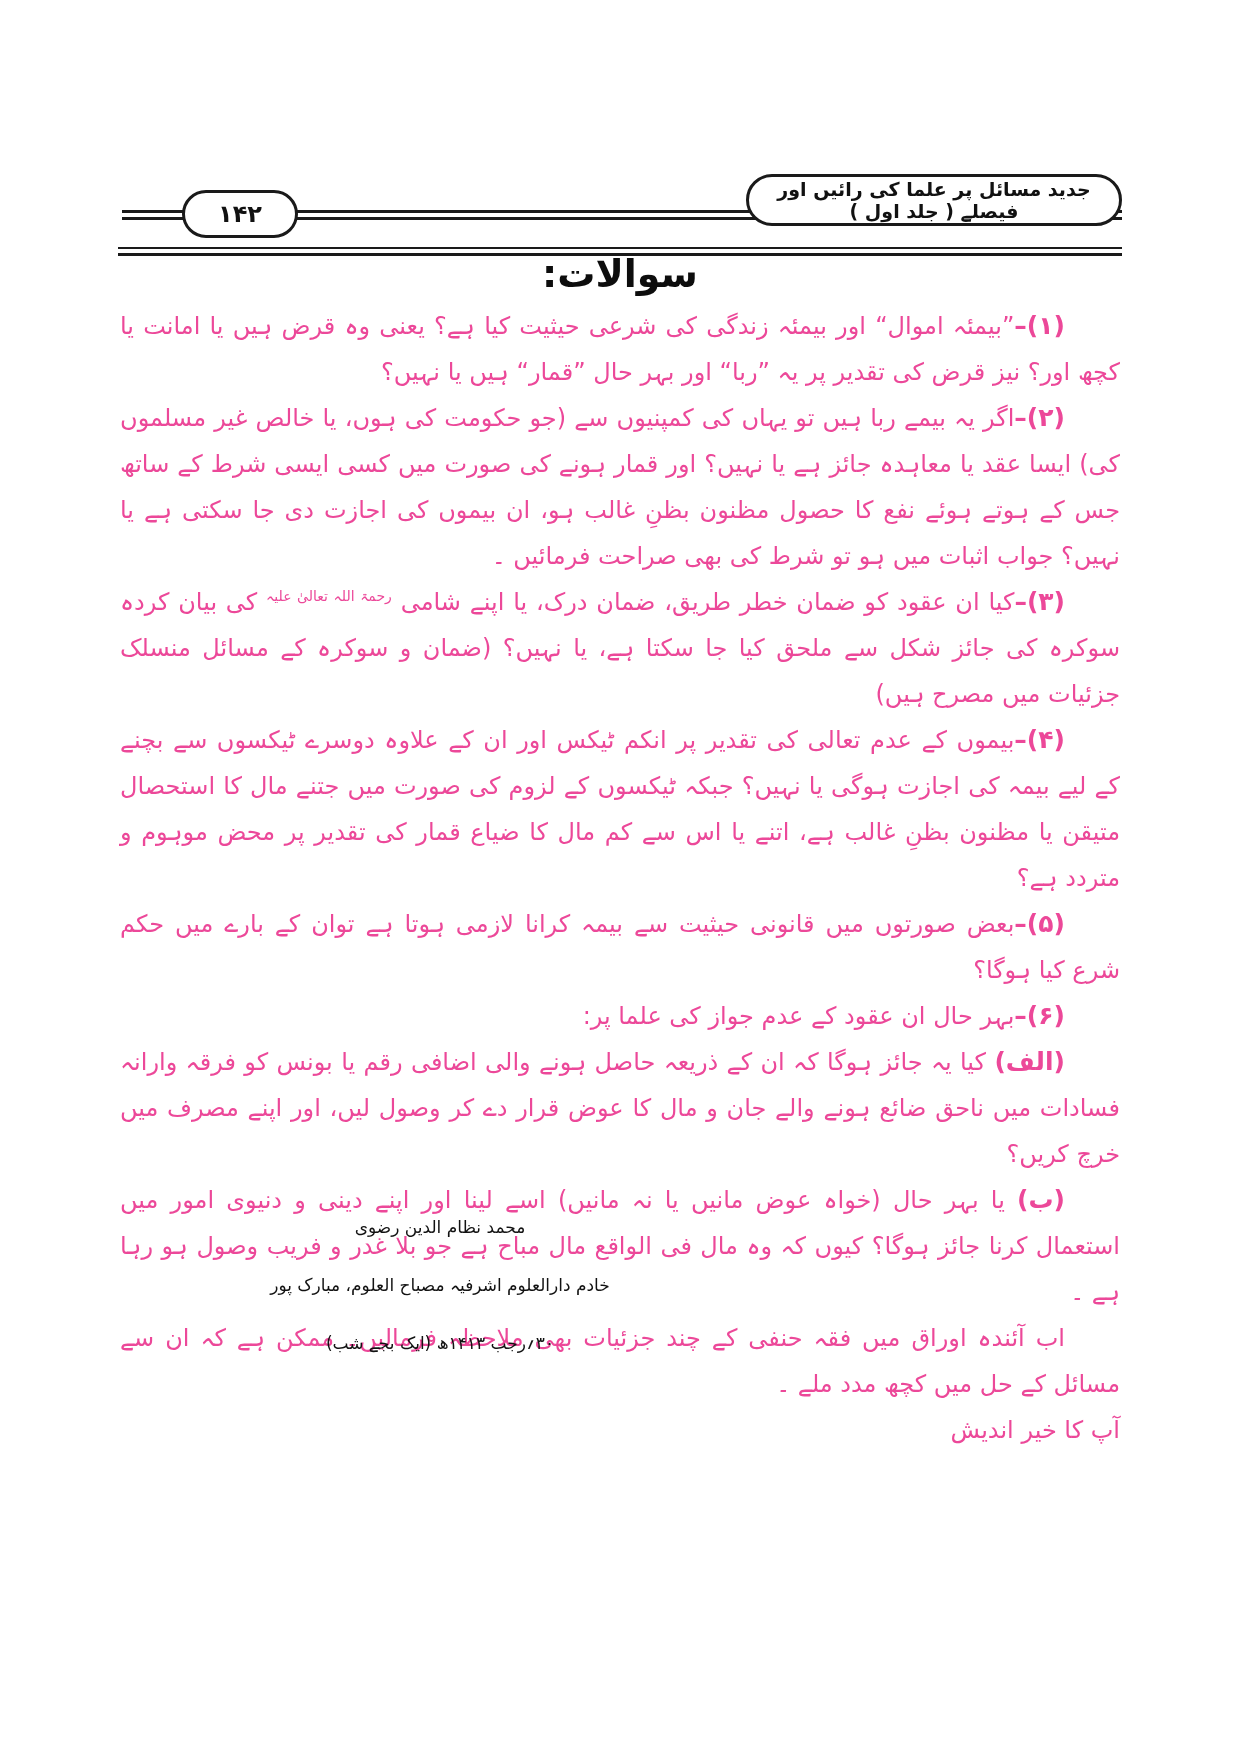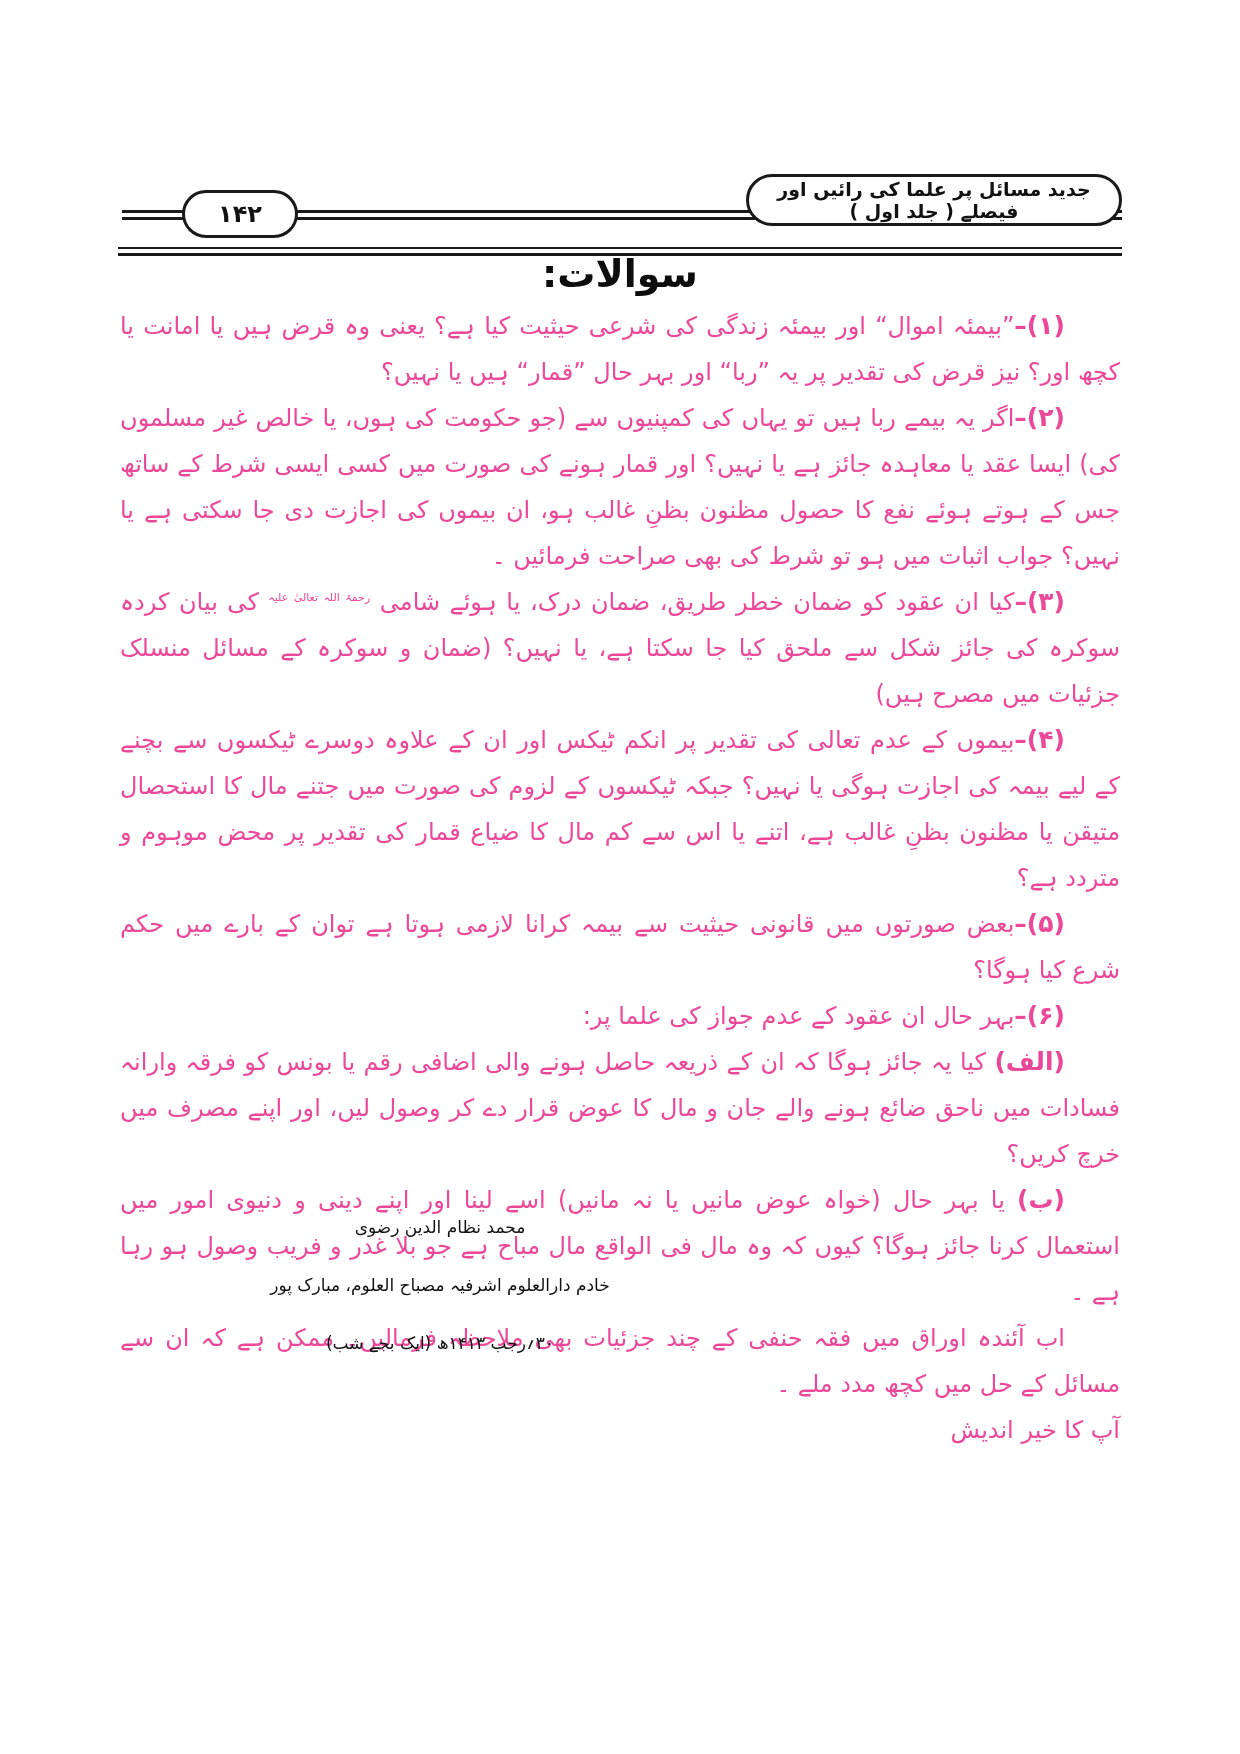--- a/index.html
+++ b/index.html
@@ -41,21 +41,21 @@
   }
 
   
   .body-text {
     position: absolute; top: 303px; right: 120px; left: 120px;
     direction: rtl; text-align: justify;
     font-size: 24px; line-height: 46px; color: #ec4899;
   }
   .para { margin: 0; text-indent: 55px; }
   .marker { font-weight: bold; font-size: 25px; }
-  .honorific { font-size: 11px; vertical-align: super; line-height: 0; }
+  .honorific { font-size: 14px; vertical-align: super; line-height: 0; }
   .closing { margin: 0; text-indent: 0; text-align: right; }
 
   
   .signature {
     position: absolute; top: 1198px; left: 222px; width: 436px;
     direction: rtl; text-align: center; font-size: 17px; color: #121212;
   }
   .sig-line { margin: 0; line-height: 58px; white-space: nowrap; }
 </style>
 </head>
@@ -74,21 +74,21 @@
   </div>
 
   <div class="header-rule"></div>
 
   <h1 class="heading">سوالات:</h1>
 
   <div class="body-text">
     <div id="paragraphs">
         <p class="para"><span class="marker">(۱)–</span><span class="text">”بیمئہ اموال“ اور بیمئہ زندگی کی شرعی حیثیت کیا ہے؟ یعنی وہ قرض ہیں یا امانت یا کچھ اور؟ نیز قرض کی تقدیر پر یہ ”ربا“ اور بہر حال ”قمار“ ہیں یا نہیں؟</span></p>
         <p class="para"><span class="marker">(۲)–</span><span class="text">اگر یہ بیمے ربا ہیں تو یہاں کی کمپنیوں سے (جو حکومت کی ہوں، یا خالص غیر مسلموں کی) ایسا عقد یا معاہدہ جائز ہے یا نہیں؟ اور قمار ہونے کی صورت میں کسی ایسی شرط کے ساتھ جس کے ہوتے ہوئے نفع کا حصول مظنون بظنِ غالب ہو، ان بیموں کی اجازت دی جا سکتی ہے یا نہیں؟ جواب اثبات میں ہو تو شرط کی بھی صراحت فرمائیں ۔</span></p>
-        <p class="para"><span class="marker">(۳)–</span><span class="text">کیا ان عقود کو ضمان خطر طریق، ضمان درک، یا ہوئے شامی </span><span class="honorific">رحمۃ اللہ تعالیٰ علیہ</span><span class="text"> کی بیان کردہ سوکرہ کی جائز شکل سے ملحق کیا جا سکتا ہے، یا نہیں؟ (ضمان و سوکرہ کے مسائل منسلک جزئیات میں مصرح ہیں)</span></p>
+        <p class="para"><span class="marker">(۳)–</span><span class="text">کیا ان عقود کو ضمان خطر طریق، ضمان درک، یا اپنے شامی </span><span class="honorific">رحمۃ اللہ تعالیٰ علیہ</span><span class="text"> کی بیان کردہ سوکرہ کی جائز شکل سے ملحق کیا جا سکتا ہے، یا نہیں؟ (ضمان و سوکرہ کے مسائل منسلک جزئیات میں مصرح ہیں)</span></p>
         <p class="para"><span class="marker">(۴)–</span><span class="text">بیموں کے عدم تعالی کی تقدیر پر انکم ٹیکس اور ان کے علاوہ دوسرے ٹیکسوں سے بچنے کے لیے بیمہ کی اجازت ہوگی یا نہیں؟ جبکہ ٹیکسوں کے لزوم کی صورت میں جتنے مال کا استحصال متیقن یا مظنون بظنِ غالب ہے، اتنے یا اس سے کم مال کا ضیاع قمار کی تقدیر پر محض موہوم و متردد ہے؟</span></p>
         <p class="para"><span class="marker">(۵)–</span><span class="text">بعض صورتوں میں قانونی حیثیت سے بیمہ کرانا لازمی ہوتا ہے توان کے بارے میں حکم شرع کیا ہوگا؟</span></p>
         <p class="para"><span class="marker">(۶)–</span><span class="text">بہر حال ان عقود کے عدم جواز کی علما پر:</span></p>
         <p class="para"><span class="marker">(الف)</span><span class="text"> کیا یہ جائز ہوگا کہ ان کے ذریعہ حاصل ہونے والی اضافی رقم یا بونس کو فرقہ وارانہ فسادات میں ناحق ضائع ہونے والے جان و مال کا عوض قرار دے کر وصول لیں، اور اپنے مصرف میں خرچ کریں؟</span></p>
         <p class="para"><span class="marker">(ب)</span><span class="text"> یا بہر حال (خواہ عوض مانیں یا نہ مانیں) اسے لینا اور اپنے دینی و دنیوی امور میں استعمال کرنا جائز ہوگا؟ کیوں کہ وہ مال فی الواقع مال مباح ہے جو بلا غدر و فریب وصول ہو رہا ہے ۔</span></p>
         <p class="para"><span class="text">اب آئندہ اوراق میں فقہ حنفی کے چند جزئیات بھی ملاحظہ فرمالیں۔ ممکن ہے کہ ان سے مسائل کے حل میں کچھ مدد ملے ۔</span></p>
       </div>
     <p class="closing">آپ کا خیر اندیش</p>
   </div>
 

